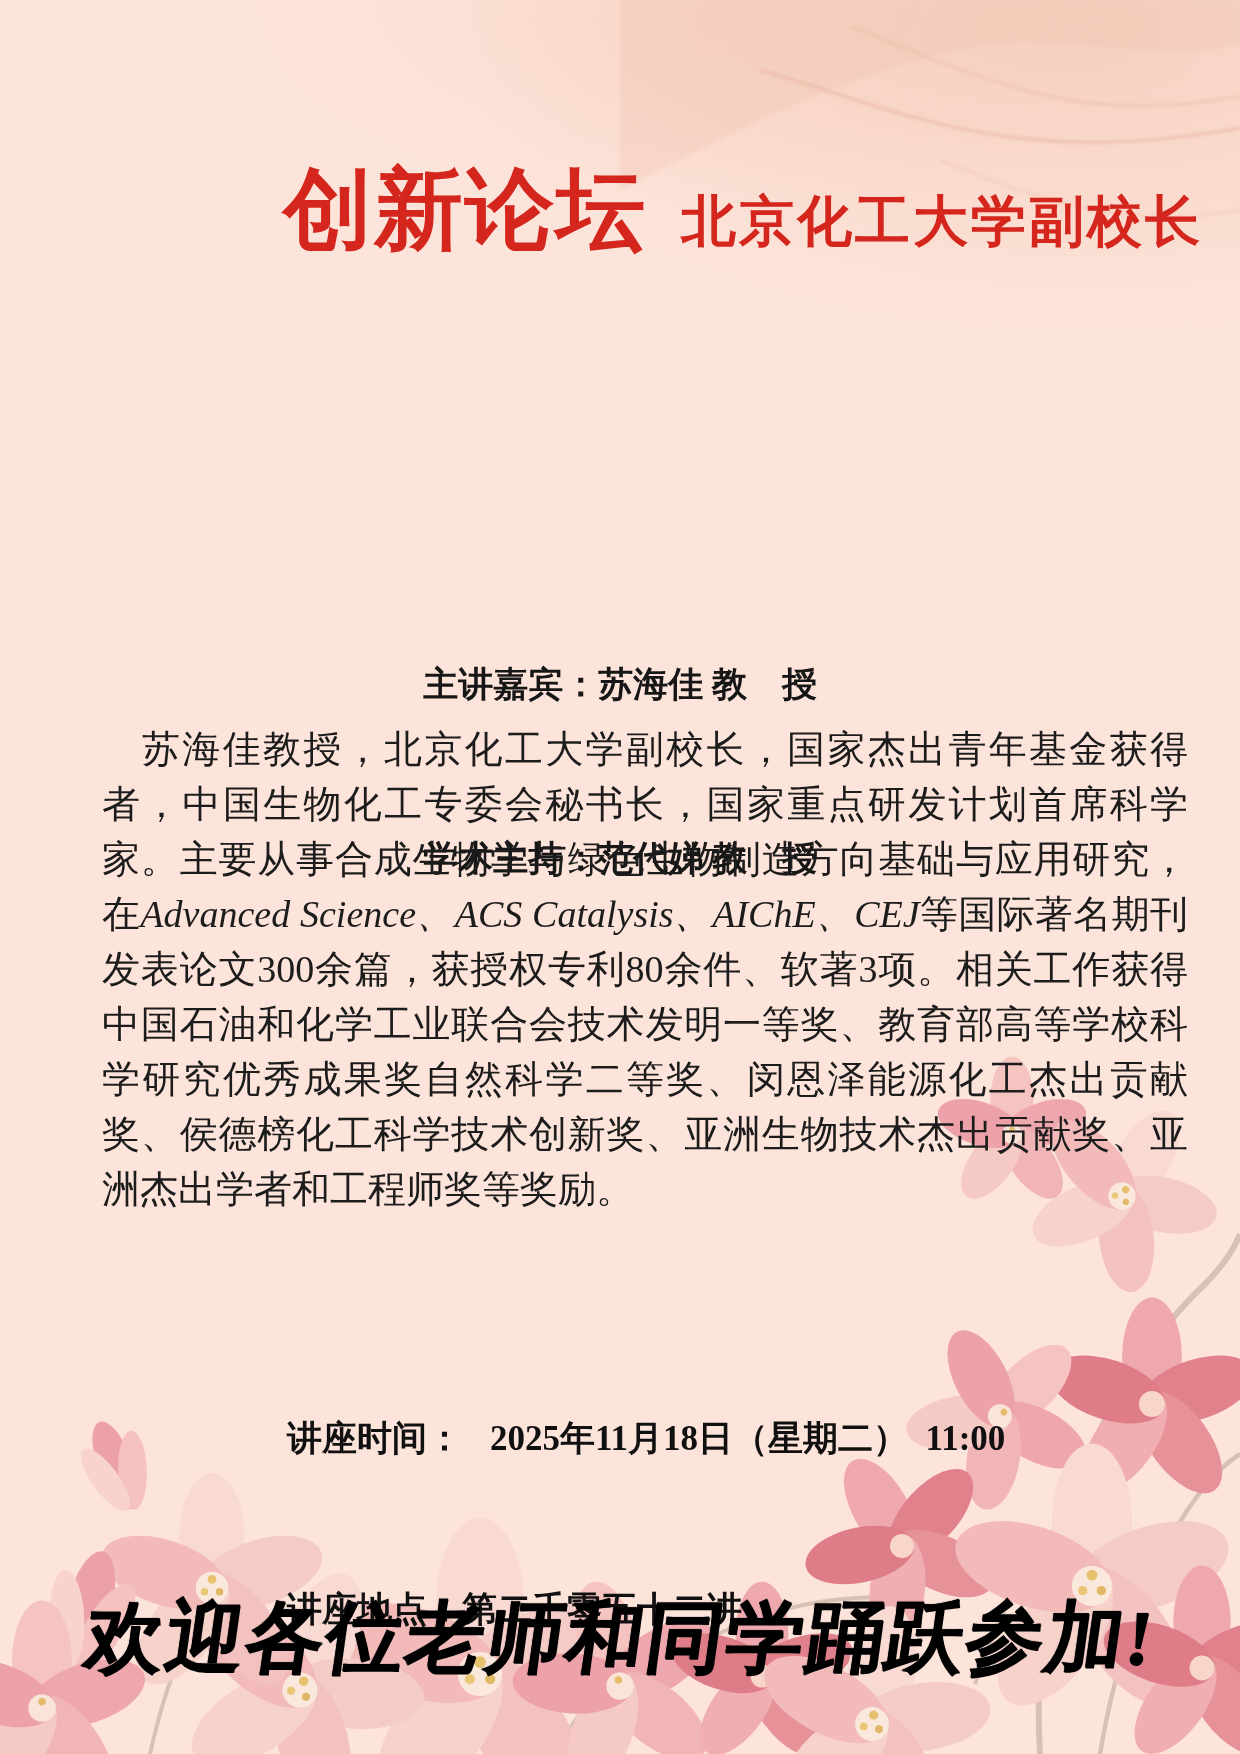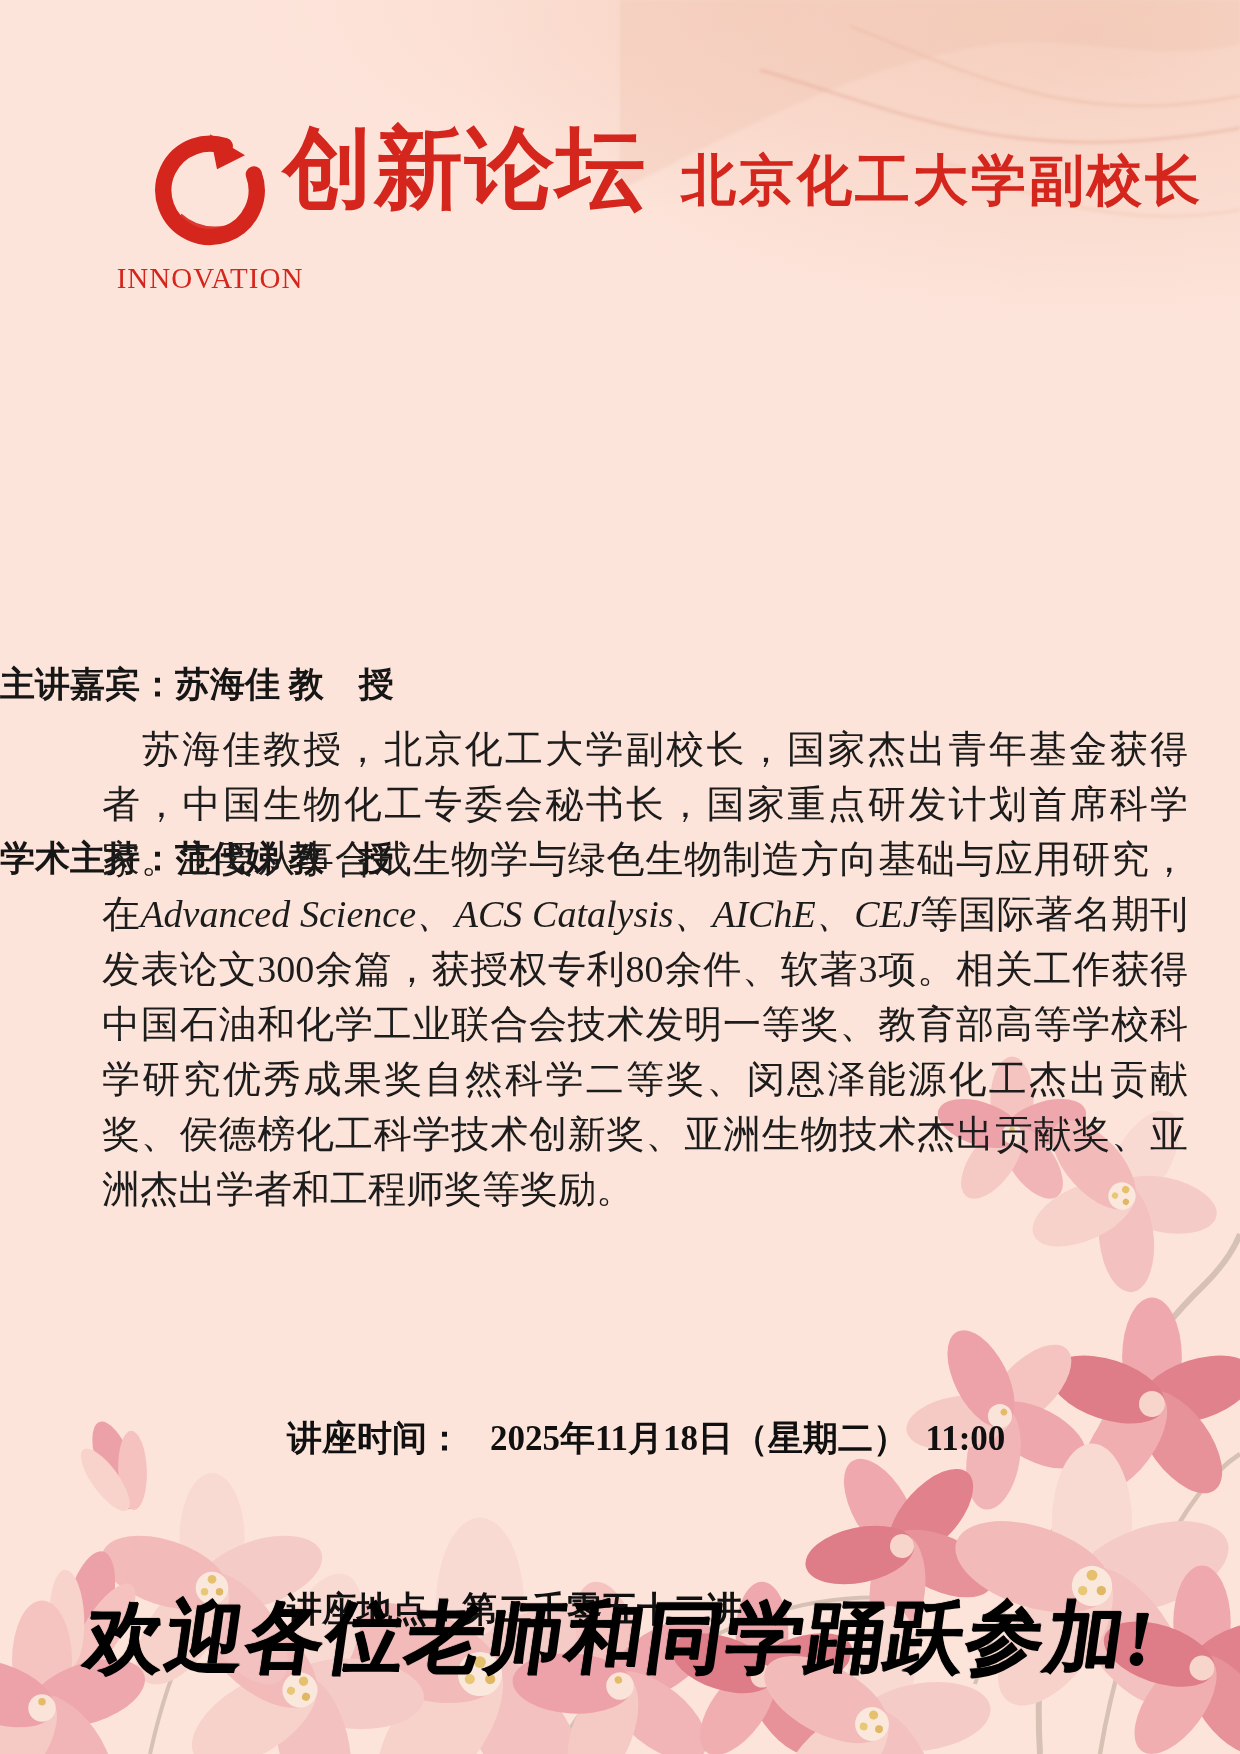--- a/index.html
+++ b/index.html
@@ -40,40 +40,41 @@
     display:flex;align-items:baseline;gap:34px;
     white-space:nowrap;
   }
   .forum-title{
     font-family:"Liberation Sans","DejaVu Sans",sans-serif;
     font-weight:bold;
     font-size:89px;
     color:var(--red);
     letter-spacing:2px;
     line-height:1;
+    margin-top:41px;
   }
   .session-number{
     font-family:"Liberation Sans","DejaVu Sans",sans-serif;
     font-weight:bold;
     font-size:55px;
     color:var(--red);
     letter-spacing:3px;
     line-height:1;
   }
 
   
   .lecture-title{
     position:absolute;top:394px;left:0;width:100%;
     text-align:center;
     font-size:48px;font-weight:bold;color:var(--ink);
     letter-spacing:1px;
   }
   .speakers{
     position:absolute;top:540px;left:0;width:100%;
-    text-align:left;
+    text-align:center;
     font-size:35px;font-weight:600;color:var(--ink);
     line-height:58px;
     white-space:pre;
   }
   .bio{
     position:absolute;left:70px;top:722px;width:1086px;
     font-size:38px;line-height:55px;color:#1c1c1c;
     text-align:justify;
     text-indent:40px;
     margin-left:32px;
@@ -170,29 +171,20 @@
     <use href="#flowerC" transform="translate(902,562) scale(1.2) rotate(-30)"></use>
     <use href="#flowerA" transform="translate(1092,602) scale(1.55)"></use>
     <use href="#flowerC" transform="translate(1202,684) scale(1.25)"></use>
     <use href="#flowerD" transform="translate(122,500) scale(1.1) rotate(-20)"></use>
     <use href="#flowerA" transform="translate(212,604) scale(1.25)"></use>
     <use href="#flowerD" transform="translate(82,652) scale(1.45) rotate(14)"></use>
     <use href="#flowerB" transform="translate(42,724) scale(1.25)"></use>
     <use href="#flowerA" transform="translate(872,740) scale(1.3) rotate(10)"></use>
   </svg>
 
-  <div class="logo-block">
-    <svg class="logo-svg" viewBox="0 0 120 120" aria-hidden="true">
-      <circle cx="60" cy="62" r="40" fill="none" stroke="#d5261d" stroke-width="14" stroke-linecap="round" stroke-dasharray="215 36" transform="rotate(-20 60 62)"></circle>
-      <path d="M34,84 Q54,102 84,92" stroke="#d5261d" stroke-width="5" fill="none" opacity="0.9"></path>
-      <path d="M40,92 Q58,104 78,98" stroke="#d5261d" stroke-width="3" fill="none" opacity="0.8"></path>
-      <polygon points="90,32 60,14 66,44" fill="#d5261d"></polygon>
-    </svg>
-    <div class="logo-caption">INNOVATION</div>
-  </div>
 
   <div class="header-titles">
     <span class="forum-title">创新论坛</span>
     <span class="session-number">北京化工大学副校长</span>
   </div>
 
 
   <div class="speakers">
     <div>主讲嘉宾：苏海佳 教　授</div>
     <div>学术主持：范代娣 教　授</div>

